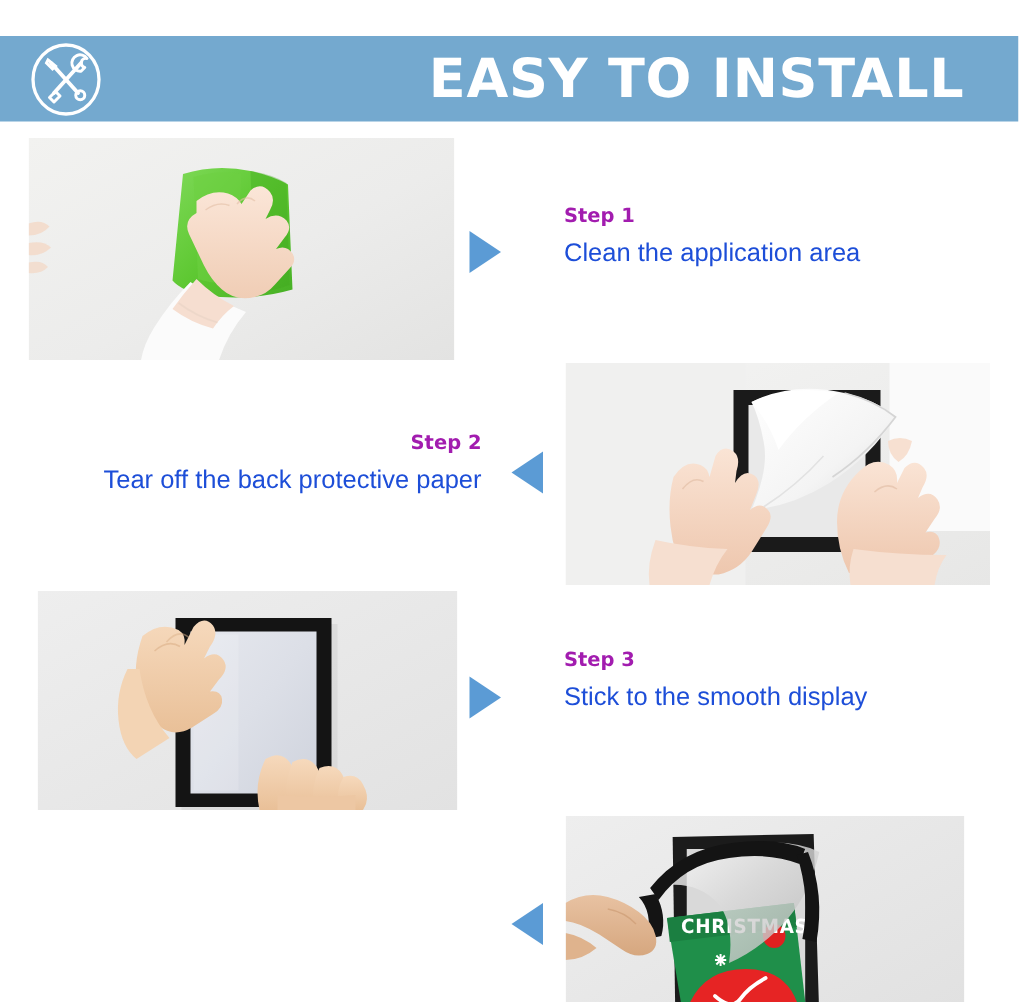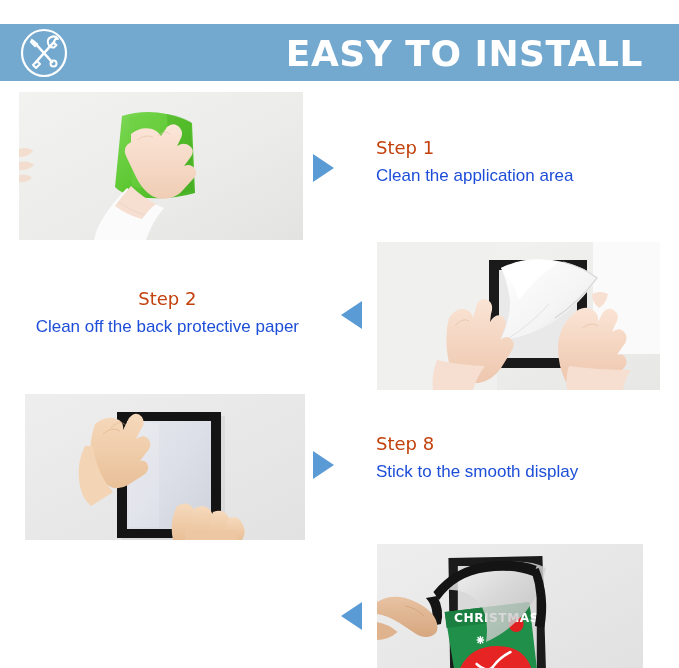--- a/index.html
+++ b/index.html
@@ -47,34 +47,34 @@
     border-right:21px solid #5b9bd5;
   }
   #arrow-step-1 { left:313px; top:130px; }
   #arrow-step-2 { left:341px; top:277px; }
   #arrow-step-3 { left:313px; top:427px; }
   #arrow-step-4 { left:341px; top:578px; }
 
   
   .step-text { position:absolute; }
   .step-title {
-    font-size:18px; font-weight:normal; color:#c2410c;
+    font-size:13px; font-weight:bold; color:#a21caf;
     font-family:"DejaVu Sans", sans-serif;
     line-height:1.25; margin-bottom:5px;
   }
   .step-desc {
     font-size:17px; color:#1d4ed8;
     font-family:Liberation Sans, sans-serif;
     line-height:1.3; white-space:nowrap;
   }
   .align-left  { text-align:left; }
   .align-right { text-align:right; }
 
   #text-step-1 { left:376px; top:113px; }
-  #text-step-2 { right:380px; top:264px;text-align:center; }
+  #text-step-2 { right:358px; top:264px; }
   #text-step-3 { left:376px; top:409px; }
   #text-step-4 { right:358px; top:564px; }
 </style>
 </head>
 <body>
 
 <div class="page">
 
   <div class="header">
     <div class="header-icon">
@@ -171,21 +171,21 @@
 
       <path d="M196 72 q10 -10 20 -4 q6 4 5 12 l5 -10 q7 -7 13 0 q4 5 -1 13 l-3 7 q8 -6 13 1 q4 6 -2 13 l-6 9 q7 -2 9 4 q2 6 -4 11 l-12 12 l-44 0 q-8 -16 -8 -34 q0 -20 15 -34 Z" fill="url(#skin2)"></path>
       <path d="M206 86 q8 -7 15 -2" fill="none" stroke="#e0bba2" stroke-width="1" opacity="0.6"></path>
       <path d="M215 52 q8 -4 16 0 q-2 10 -9 14 q-7 -5 -7 -14 Z" fill="#f7e0d1"></path>
       <path d="M192 124 q-4 12 -2 24 l56 0 q2 -12 8 -20 q-32 0 -62 -4 Z" fill="#f6dfd0"></path>
     </svg>
   </div>
   <div class="arrow arrow-left" id="arrow-step-2"></div>
   <div class="step-text align-right" id="text-step-2">
     <div class="step-title">Step 2</div>
-    <div class="step-desc">Clean off the back protective paper</div>
+    <div class="step-desc">Tear off the back protective paper</div>
   </div>
 
   <div class="photo" id="photo-step-3">
     <svg viewBox="0 0 280 146" preserveAspectRatio="none">
       <defs>
         <linearGradient id="wall3" x1="0" y1="0" x2="1" y2="1">
           <stop offset="0%" stop-color="#eeeeee"></stop>
           <stop offset="100%" stop-color="#e2e2e2"></stop>
         </linearGradient>
         <linearGradient id="glass3" x1="0" y1="0" x2="1" y2="1">
@@ -213,21 +213,21 @@
 
       <path d="M152 112 q10 -6 16 2 q5 7 2 16 l-2 16 l-20 0 q-4 -18 4 -34 Z" fill="url(#skin3)"></path>
       <path d="M170 114 q10 -5 16 3 q5 8 2 17 l-2 12 l-20 0 q-2 -18 4 -32 Z" fill="url(#skin3)"></path>
       <path d="M188 118 q10 -4 15 4 q5 8 2 16 l-2 8 l-19 0 q-2 -16 4 -28 Z" fill="url(#skin3)"></path>
       <path d="M204 124 q9 -3 13 5 q4 7 2 13 l-2 4 l-17 0 q-1 -14 4 -22 Z" fill="url(#skin3)"></path>
       <path d="M160 136 q28 2 52 0 l0 10 l-52 0 Z" fill="#edc7a3"></path>
     </svg>
   </div>
   <div class="arrow arrow-right" id="arrow-step-3"></div>
   <div class="step-text align-left" id="text-step-3">
-    <div class="step-title">Step 8</div>
+    <div class="step-title">Step 3</div>
     <div class="step-desc">Stick to the smooth display</div>
   </div>
 
   <div class="photo" id="photo-step-4">
     <svg viewBox="0 0 283 148" preserveAspectRatio="none">
       <defs>
         <linearGradient id="wall4" x1="0" y1="0" x2="1" y2="1">
           <stop offset="0%" stop-color="#eeeeee"></stop>
           <stop offset="100%" stop-color="#e0e0e0"></stop>
         </linearGradient>

